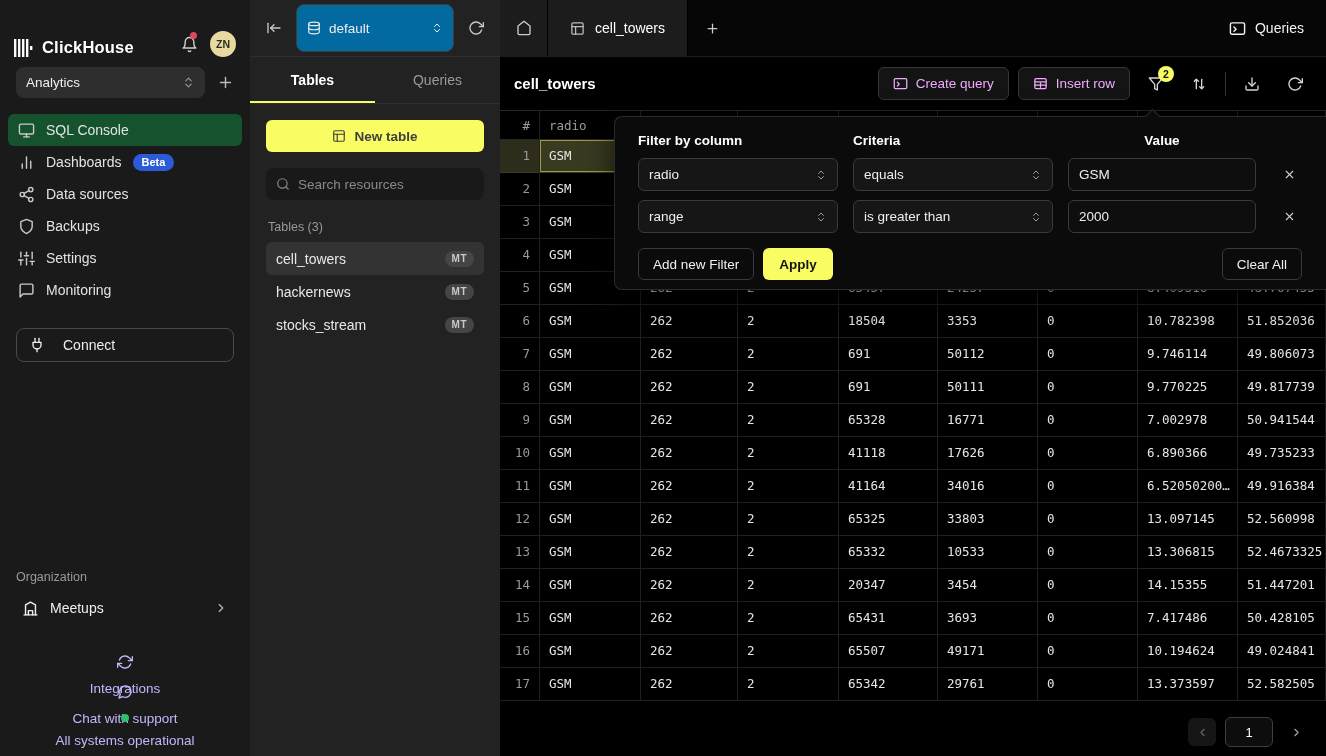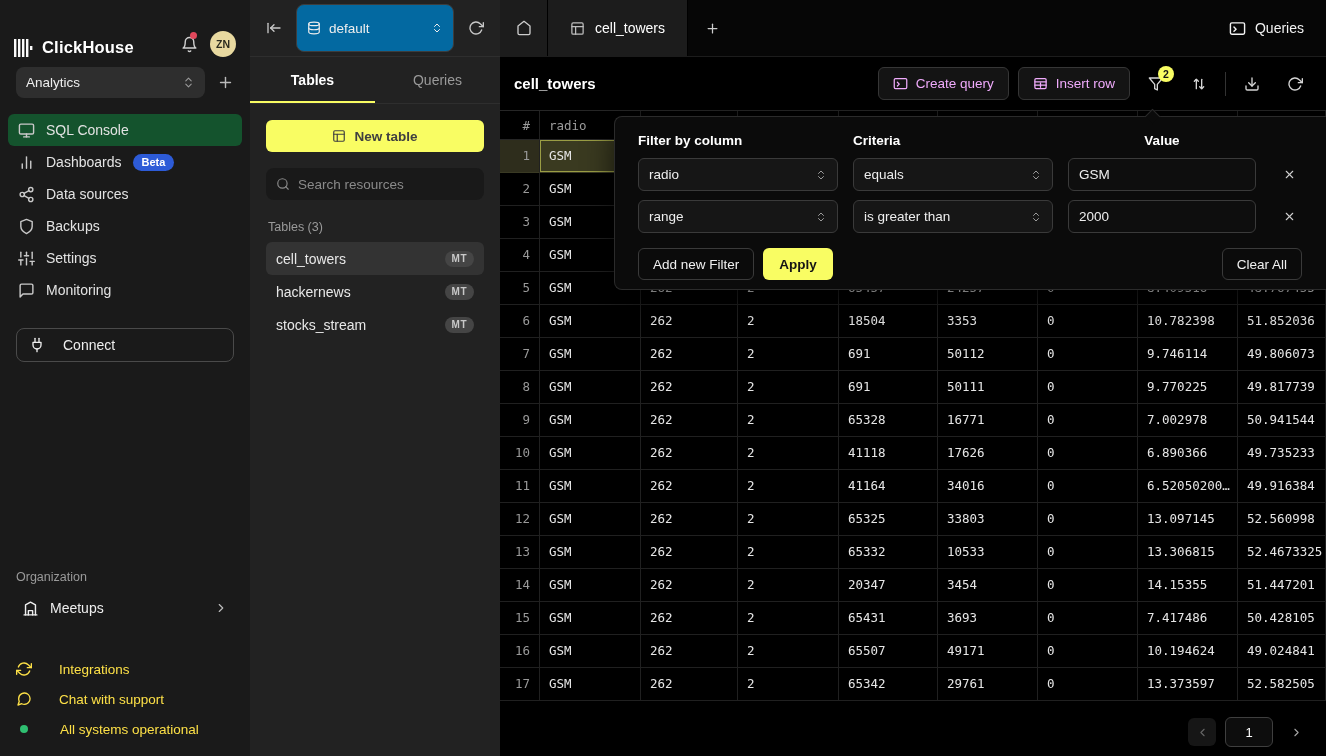--- a/index.html
+++ b/index.html
@@ -34,21 +34,21 @@
   .badge-beta { background:#2d5bd7; color:#fff; font-size:11px; font-weight:600; padding:2.5px 9px; border-radius:10px; }
 
   .connect { margin:18px 16px 0 16px; height:34px; border:1px solid #4a4a4a; border-radius:8px; background:none; color:#eee; display:flex; align-items:center; gap:18px; padding:0 12px; font-size:14px; cursor:pointer; flex:none; }
 
   .org { padding:0 16px; margin-bottom:30px; flex:none; }
   .org-label { font-size:12.5px; color:#9a9a9a; margin-bottom:8px; }
   .meetups { padding:0 6px; height:32px; display:flex; align-items:center; gap:11px; color:#eee; cursor:pointer; }
   .meetups .chev-r { margin-left:auto; color:#bbb; }
 
   .sb-footer { padding:0 16px 12px 16px; flex:none; }
-  .sb-footer .f-item { height:30px; display:flex; align-items:center; gap:27px; font-size:13.5px; color:#fde047; cursor:pointer; }
+  .sb-footer .f-item { height:30px; display:flex; align-items:center; gap:11px; font-size:13.5px; color:#c4b5fd; cursor:pointer;flex-direction:column; }
   .status-dot { width:8px; height:8px; border-radius:50%; background:#2fbf71; flex:none; margin:0 5px 0 4px; }
 
   
   .explorer { width:250px; background:#222; display:flex; flex-direction:column; flex:none; }
   .ex-header { height:57px; border-bottom:1px solid #2e2e2e; display:flex; align-items:center; padding:0 16px; flex:none; }
   .back-btn { background:none; border:none; color:#c9c9c9; cursor:pointer; display:flex; }
   .db-select { flex:1; margin:0 14px; height:48px; background:#0369a1; border:1px solid #3d3d3d; border-radius:8px; display:flex; align-items:center; justify-content:space-between; padding:0 10px; font-size:13.5px; color:#eee; cursor:pointer; }
   .db-left { display:flex; align-items:center; gap:8px; }
   .refresh-btn { background:none; border:none; color:#c9c9c9; cursor:pointer; display:flex; }
 

